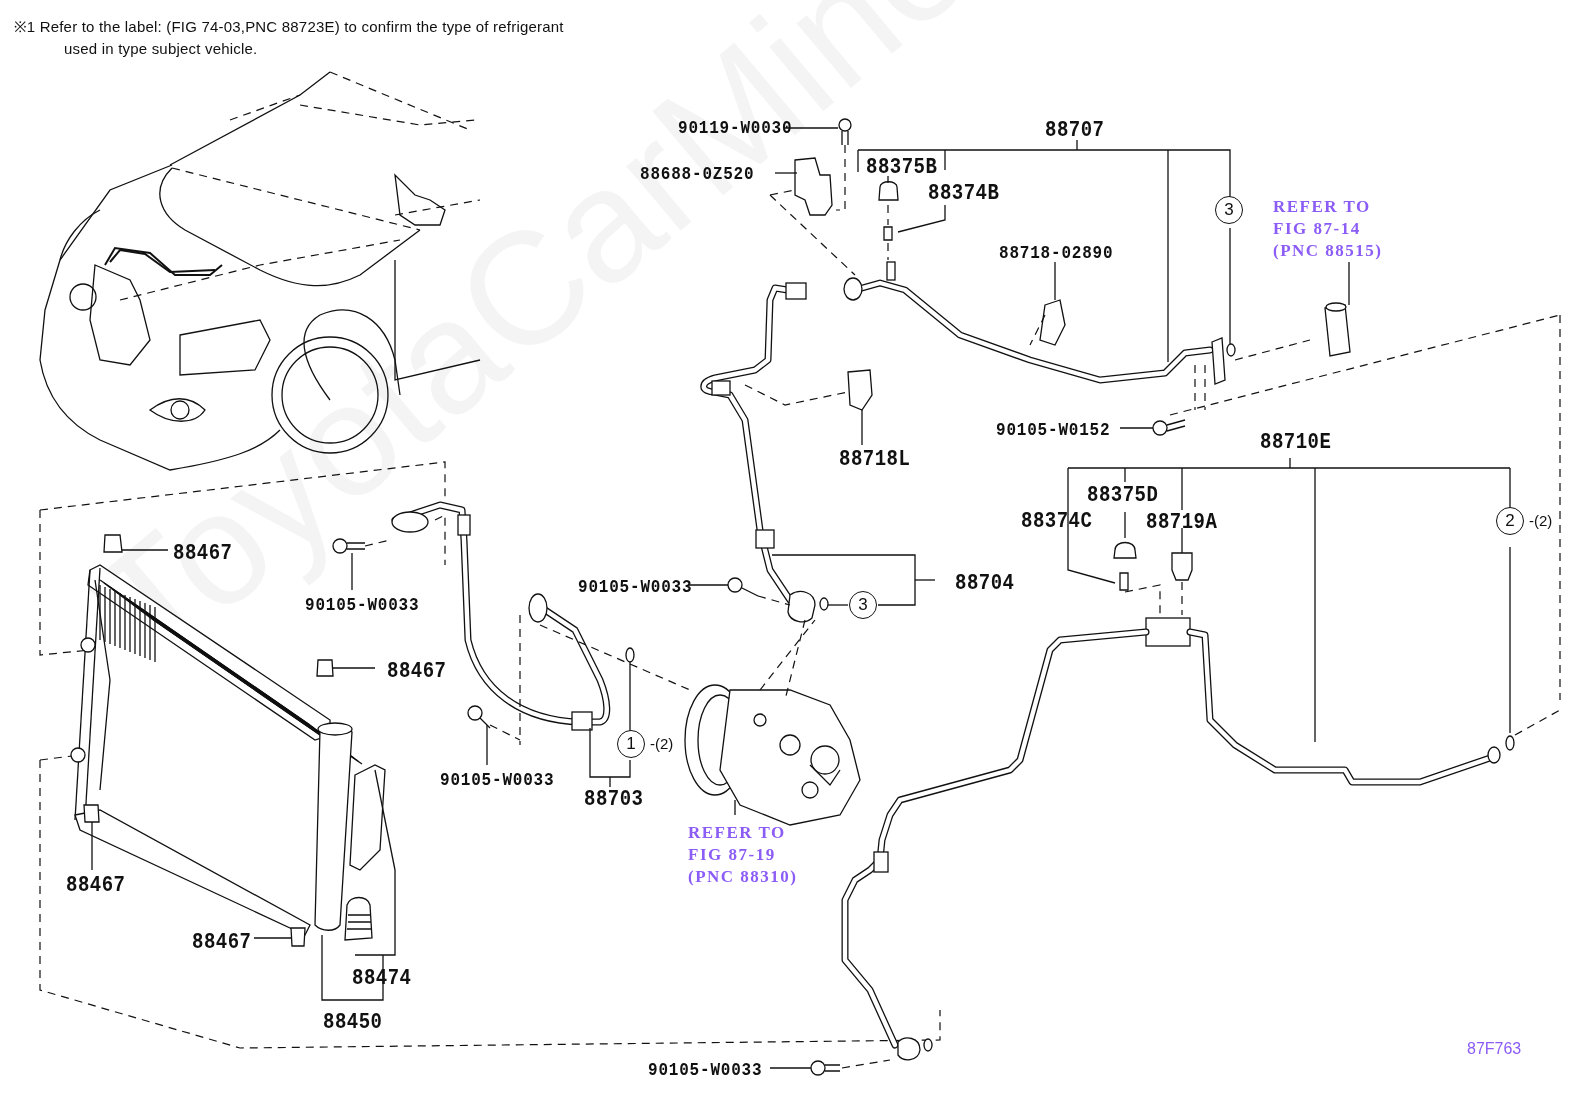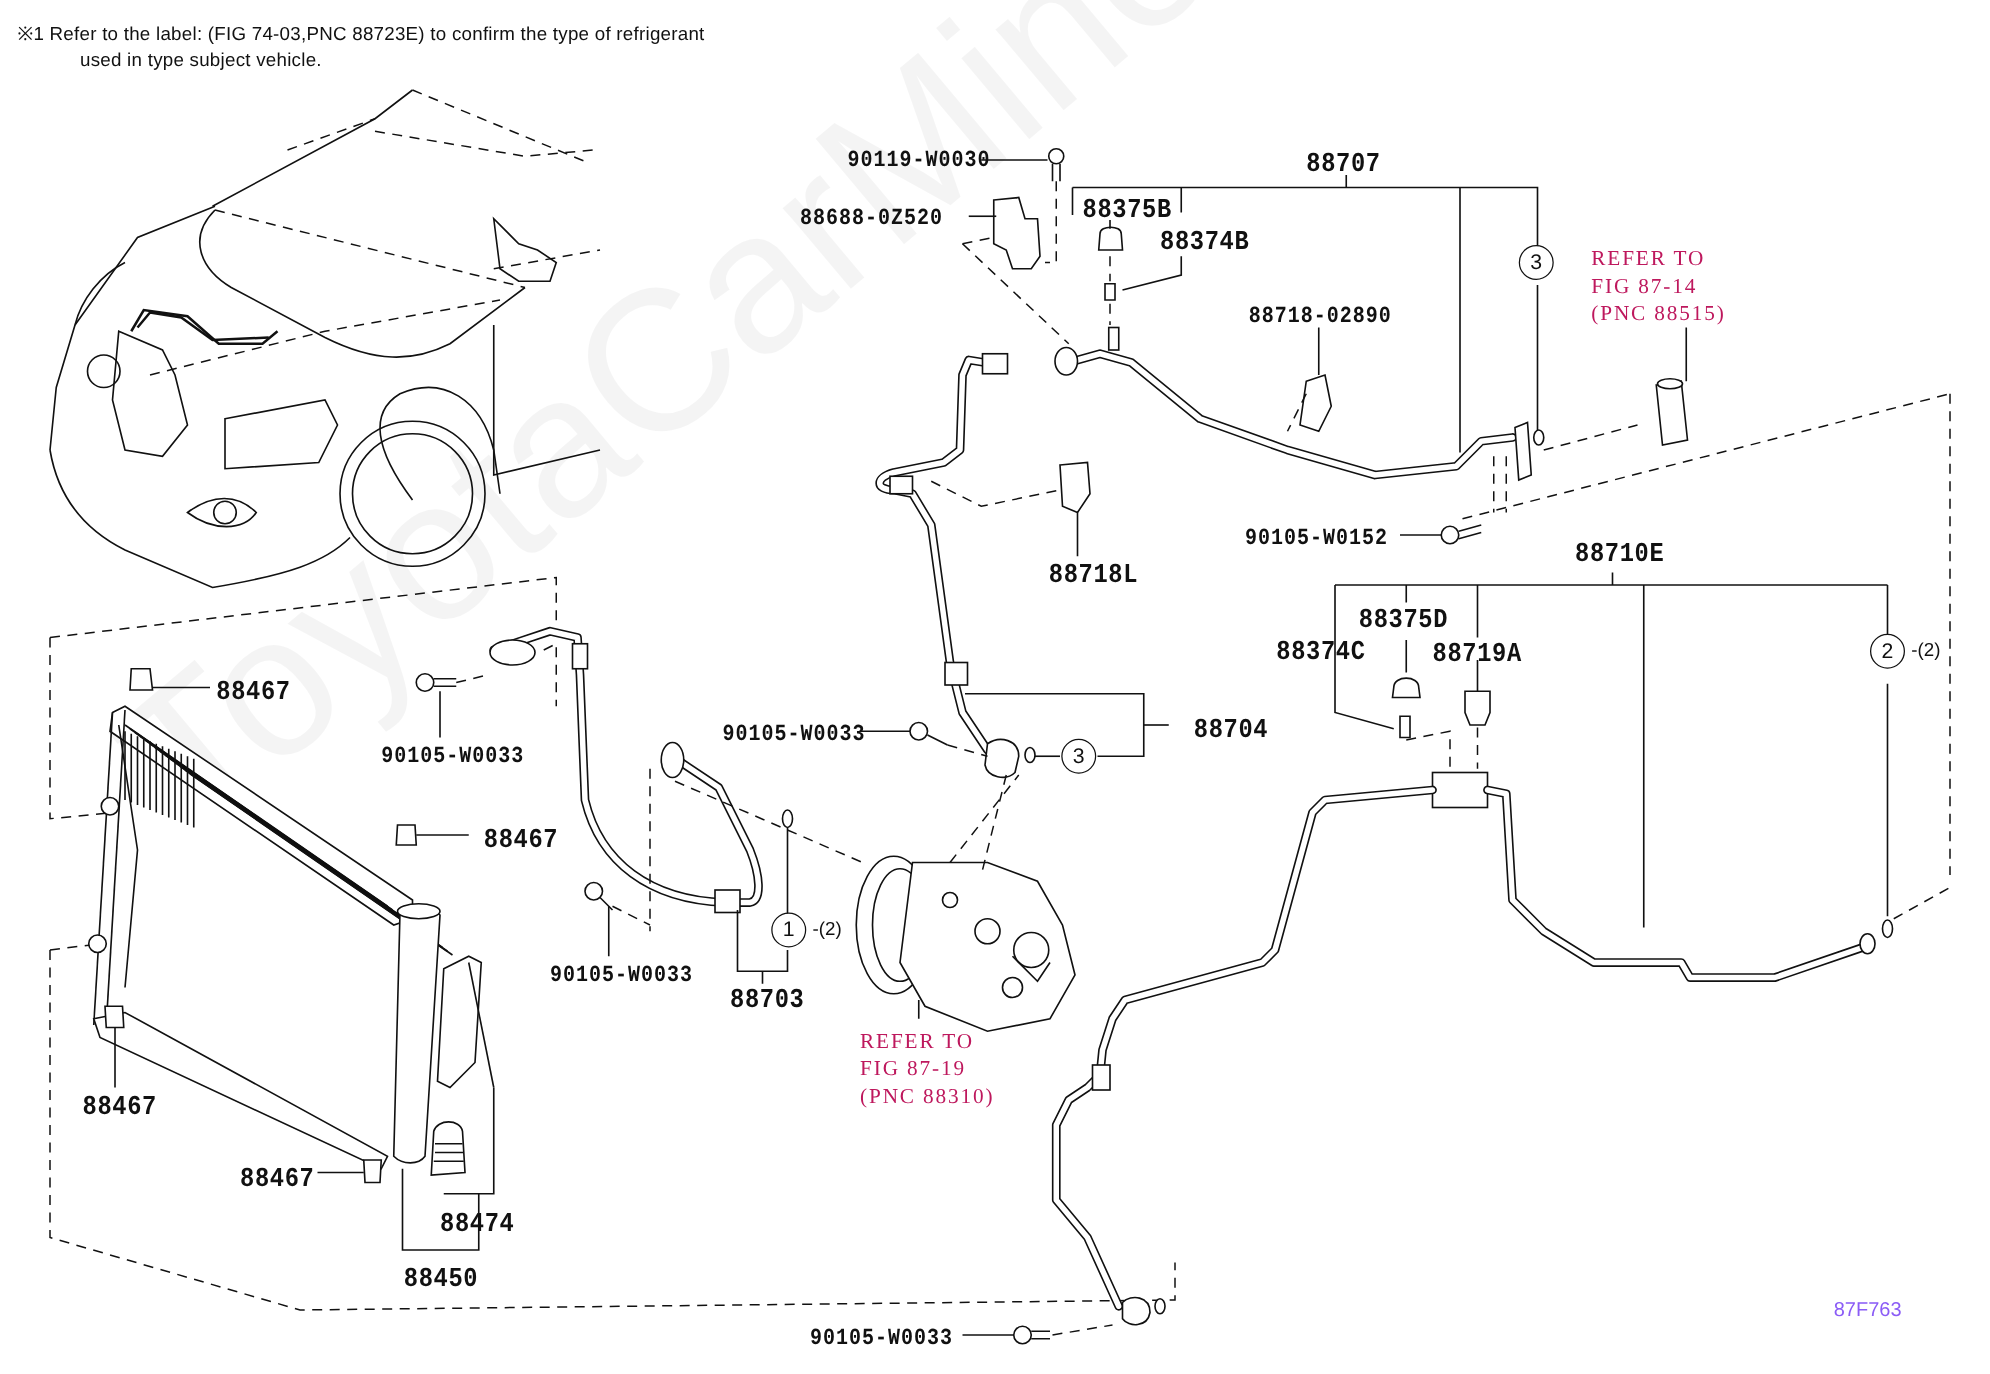--- a/index.html
+++ b/index.html
@@ -1,21 +1,21 @@
 <!DOCTYPE html>
 <html><head>
 <meta charset="utf-8">
 <style>
   html, body { margin: 0; padding: 0; background: #ffffff; }
   body { width: 1592px; height: 1099px; position: relative; overflow: hidden; font-family: "DejaVu Sans Mono", monospace; }
   #canvas { position: absolute; left: 0; top: 0; width: 1592px; height: 1099px; }
   .note { position: absolute; font-family: "Liberation Sans", sans-serif; font-size: 15px; color: #111; letter-spacing: 0.2px; }
   .lbl { position: absolute; font-family: "Liberation Mono", monospace; font-weight: bold; font-size: 19px; color: #111; white-space: nowrap; letter-spacing: 0.5px; transform: scaleY(1.15); transform-origin: left top; }
   .lbl.sm { font-size: 16px; letter-spacing: 0.8px; }
-  .ref { position: absolute; font-family: "Liberation Serif", serif; font-weight: normal; font-size: 17px; color: #be185d; line-height: 22px; white-space: pre; letter-spacing: 1.5px; }
+  .ref { position: absolute; font-family: "Liberation Serif", serif; font-weight: bold; font-size: 17px; color: #8b5cf6; line-height: 22px; white-space: pre; letter-spacing: 1.5px; }
   .callout { position: absolute; width: 26px; height: 26px; border: 1.6px solid #111; border-radius: 50%; background: #fff; font-family: "Liberation Sans", sans-serif; font-size: 17px; text-align: center; line-height: 26px; color: #111; box-sizing: content-box; }
   .qty { position: absolute; font-family: "Liberation Sans", sans-serif; font-size: 15px; color: #111; }
   .figid { position: absolute; font-family: "Liberation Sans", sans-serif; font-size: 16px; color: #8b5cf6; }
   .wm { position: absolute; left: 60px; top: 560px; font-family: "Liberation Sans", sans-serif; font-size: 160px; color: rgba(0,0,0,0.045); transform: rotate(-40deg); transform-origin: left top; white-space: nowrap; pointer-events: none; }
   svg .ln { stroke: #111; stroke-width: 1.3; fill: none; }
   svg .thick { stroke: #111; stroke-width: 2; fill: none; }
   svg .dash { stroke: #111; stroke-width: 1.2; fill: none; stroke-dasharray: 8 6; }
   svg .pipe { stroke: #111; stroke-width: 7; fill: none; stroke-linejoin: round; stroke-linecap: round; }
   svg .pipein { stroke: #fff; stroke-width: 4.4; fill: none; stroke-linejoin: round; stroke-linecap: round; }
   svg .part { stroke: #111; stroke-width: 1.3; fill: #fff; }

